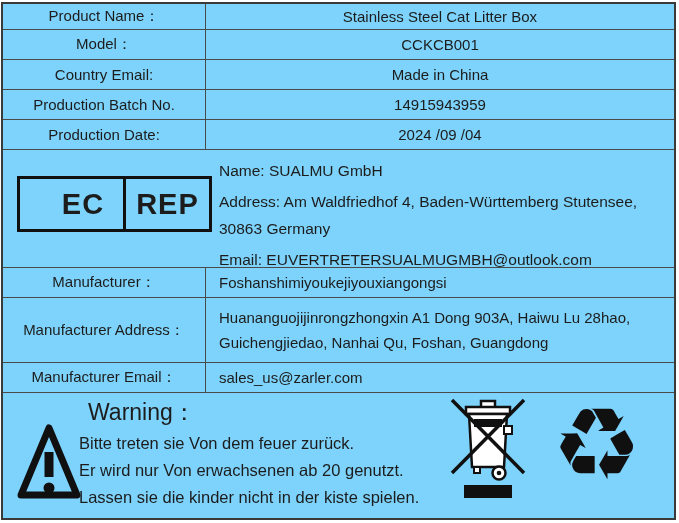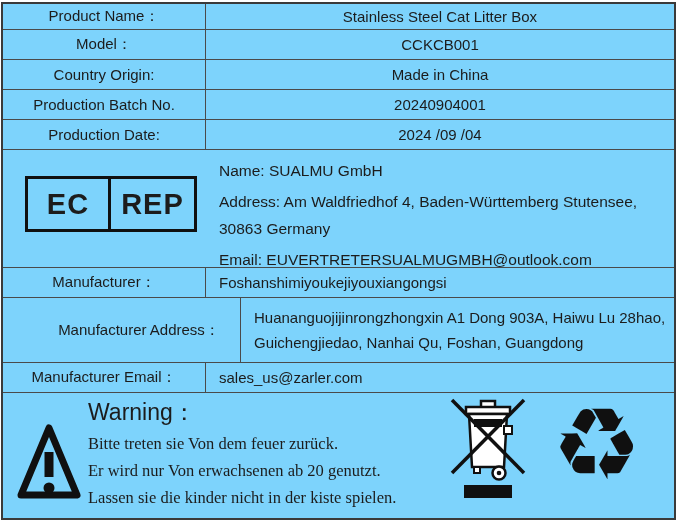--- a/index.html
+++ b/index.html
@@ -2,62 +2,62 @@
 <html><head>
 <meta charset="utf-8">
 <style>
   html,body{margin:0;padding:0;background:#ffffff;}
   body{width:679px;height:523px;position:relative;font-family:"Liberation Sans",sans-serif;color:#1c1c1c;}
   .sheet{position:absolute;left:1px;top:2px;width:671px;border:2px solid #3a3a3a;background:#7dd3fc;}
   .trow{display:flex;box-sizing:border-box;border-bottom:1px solid #4a4a4a;align-items:stretch;}
   .lcell{width:203px;box-sizing:border-box;border-right:1px solid #4a4a4a;display:flex;align-items:center;justify-content:center;font-size:15px;text-align:center;}
   .vcell{flex:1;display:flex;align-items:center;justify-content:center;font-size:15px;}
   .vcell.left{justify-content:flex-start;padding-left:13px;padding-right:8px;line-height:25px;}
-  .h26{height:26px;} .h30{height:30px;} .h65{height:65px;padding-left:35px;}
+  .h26{height:26px;} .h30{height:30px;} .h65{height:65px;}
   
   .ecrep{display:flex;height:118px;box-sizing:border-box;border-bottom:1px solid #4a4a4a;}
   .ecrep-left{width:203px;position:relative;flex:none;}
-  .ecrep-box{position:absolute;left:22px;top:26px;width:166px;height:50px;border:3px solid #101010;display:flex;}
+  .ecrep-box{position:absolute;left:14px;top:26px;width:166px;height:50px;border:3px solid #101010;display:flex;padding-left:23px;}
   .ecrep-ec,.ecrep-rep{display:flex;align-items:center;justify-content:center;font-weight:bold;font-size:29px;letter-spacing:1px;}
   .ecrep-ec{width:50%;box-sizing:border-box;border-right:3px solid #101010;}
   .ecrep-rep{flex:1;}
   .ecrep-text{flex:1;padding:5px 0 0 13px;font-size:15.5px;}
   .ecrep-text p{margin:0;}
   .ecrep-text .p-name{margin-top:7px;}
   .ecrep-text .p-addr1{margin-top:13px;}
   .ecrep-text .p-addr2{margin-top:9px;}
   .ecrep-text .p-email{margin-top:13px;}
   
   .warn{position:relative;height:125px;}
   .warn-title{position:absolute;left:85px;top:4px;font-size:23px;}
-  .warn-lines{position:absolute;left:85px;top:37px;font-size:16.5px;line-height:27px;font-family:Liberation Serif, serif;}
+  .warn-lines{position:absolute;left:76px;top:37px;font-size:16.5px;line-height:27px;}
   .warn-tri{position:absolute;left:13px;top:28px;width:66px;height:82px;}
   .weee{position:absolute;left:446px;top:4px;width:78px;height:102px;}
   .recycle{position:absolute;left:549px;top:2px;font-size:100px;line-height:100px;color:#101010;font-family:"DejaVu Sans",sans-serif;}
 </style>
 </head>
 <body>
 
 <div class="sheet">
 
   <div class="trow h26">
     <div class="lcell">Product Name：</div>
     <div class="vcell">Stainless Steel Cat Litter Box</div>
   </div>
   <div class="trow h30">
     <div class="lcell">Model：</div>
     <div class="vcell">CCKCB001</div>
   </div>
   <div class="trow h30">
-    <div class="lcell">Country Origin:</div>
+    <div class="lcell">Country Email:</div>
     <div class="vcell">Made in China</div>
   </div>
   <div class="trow h30">
     <div class="lcell">Production Batch No.</div>
-    <div class="vcell">20240904001</div>
+    <div class="vcell">14915943959</div>
   </div>
   <div class="trow h30">
     <div class="lcell">Production Date:</div>
     <div class="vcell">2024 /09 /04</div>
   </div>
 
   <div class="ecrep">
     <div class="ecrep-left">
       <div class="ecrep-box">
         <div class="ecrep-ec">EC</div>

